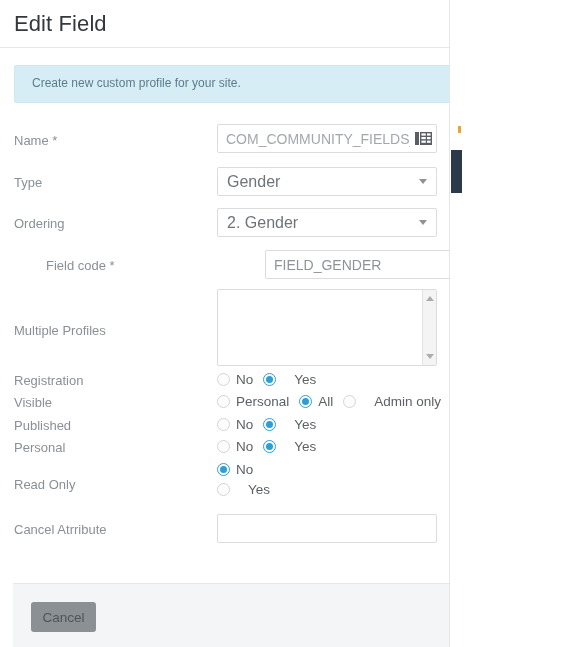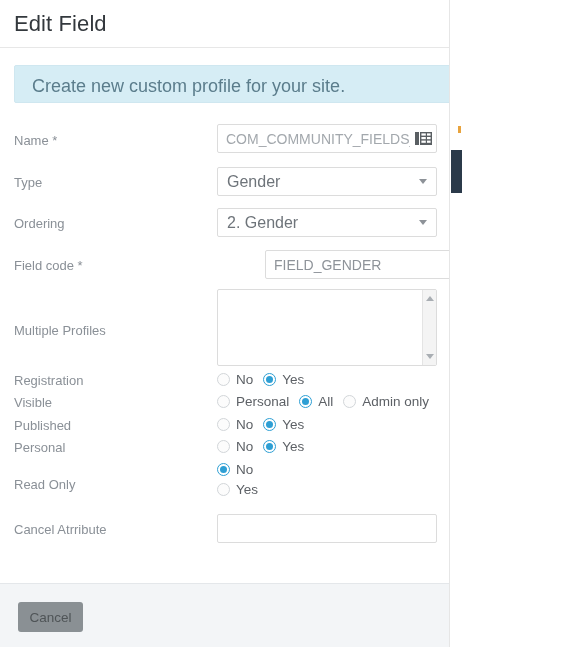--- a/index.html
+++ b/index.html
@@ -86,21 +86,21 @@
     left: 14px; top: 17px;
     width: 521px;
     height: 38px;
     background: #d6edf5;
     border: 1px solid #cfe7f0;
     border-radius: 2px;
   }
   .alert-info .alert-text {
     position: absolute;
     left: 17px; top: 10px;
-    font-size: 18px;
+    font-size: 12px;
     color: #5b7d8c;
   }
 
   
   .form-area { position: absolute; left: 0; top: 72px; width: 549px; }
 
   .row { position: relative; }
   .row .lbl {
     position: absolute;
     left: 14px;
@@ -190,21 +190,21 @@
 
   
   .radios { display: flex; align-items: center; gap: 0; }
   .radio-opt {
     display: inline-flex;
     align-items: center;
     margin-right: 10px;
     cursor: pointer;
     white-space: nowrap;
   }
-  .radio-opt:last-child { margin-right: 0; }
+  .radio-opt:last-child { margin-right: 0; gap: 12px; }
   .rdo {
     width: 13px; height: 13px;
     border-radius: 50%;
     border: 1px solid #d2d6d9;
     background: #fcfcfc;
     display: inline-block;
     position: relative;
     flex: 0 0 auto;
   }
   .rdo.on {
@@ -224,21 +224,21 @@
     font-size: 13.5px;
     color: #5d6166;
   }
   .radios-stack { display: block; }
   .radios-stack .radio-opt { display: flex; margin: 0 0 5px 0; }
   .radios-stack .radio-opt:last-child { margin-bottom: 0; }
 
   
   .modal-footer {
     position: absolute;
-    left: 0; bottom: 0;
+    left: 13px; bottom: 0;
     width: 549px;
     height: 64px;
     background: #f3f5f7;
     border-top: 1px solid #e4e7ea;
   }
   .btn {
     position: absolute;
     border: none;
     border-radius: 3px;
     font-family: "Liberation Sans", sans-serif;
@@ -343,21 +343,21 @@
           <span class="lbl" style="top:12px;">Ordering</span>
           <div class="ctl" style="top:4px;">
             <div class="sel">
               <span class="sel-val">2. Gender</span>
               <span class="caret"></span>
             </div>
           </div>
         </div>
 
         <div class="row" style="height:42px;">
-          <span class="lbl" style="top:13px;">Field code *</span>
+          <span class="lbl" style="top:13px;margin-left:32px;">Field code *</span>
           <div class="ctl" style="top:5px;padding-left:48px;">
             <input class="txt-input" type="text" value="FIELD_GENDER" style="">
           </div>
         </div>
 
         <div class="row" style="height:83px;">
           <span class="lbl" style="top:36px;">Multiple Profiles</span>
           <div class="ctl" style="top:2px;">
             <div class="listbox">
               <div class="sb-track">

